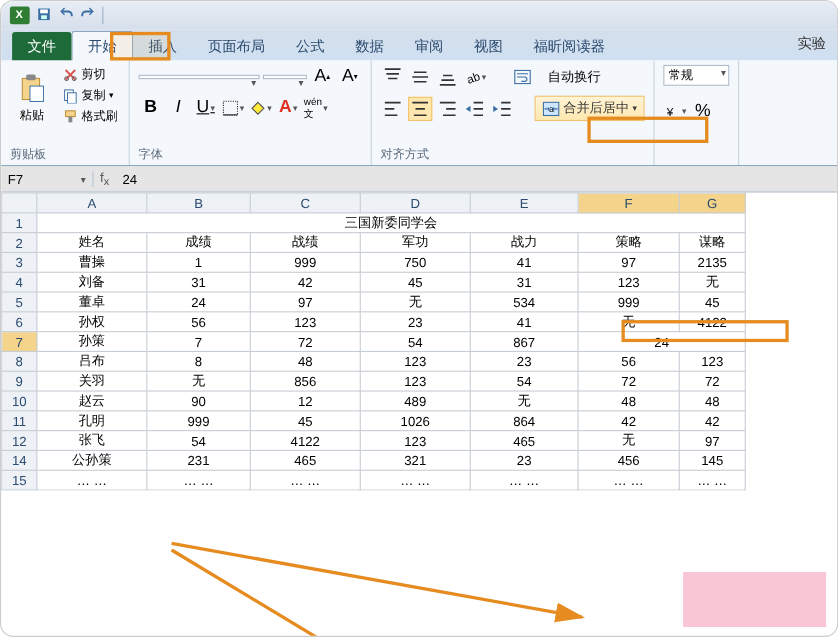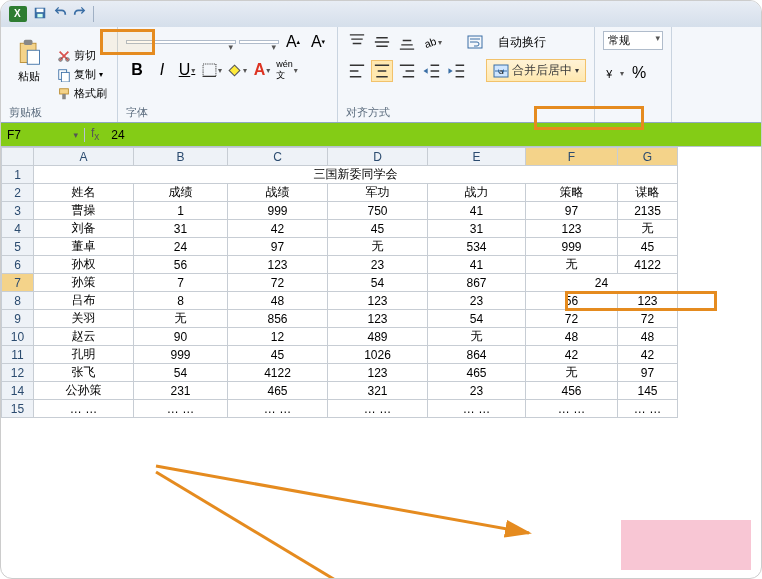--- a/index.html
+++ b/index.html
@@ -14,31 +14,31 @@
 .tab { padding:4px 14px; cursor:pointer; color:#2b4b6f; }
 .tab.file { background:#1e6b3a; color:#fff; border-radius:3px 3px 0 0; }
 .tab.active { background:#f4f7fb; border:1px solid #8fa8c2; border-bottom:none; border-radius:3px 3px 0 0; }
 .exp { position:absolute; right:10px; top:4px; font-size:13px; color:#333; }
 .ribbon { height:96px; background:#f4f7fb; border-bottom:1px solid #8fa8c2; display:flex; position:relative; }
 .grp { border-right:1px solid #c9d4e0; padding:4px 8px 2px; display:flex; flex-direction:column; }
 .grp-body { flex:1; display:flex; gap:6px; align-items:flex-start; }
 .grp-label { text-align:left; font-size:11px; color:#5a6b7d; padding-top:2px; }
 .btn-lg { width:40px; height:60px; display:flex; flex-direction:column; align-items:center; justify-content:center; font-size:11px; gap:3px; }
 .btn-lg svg { width:28px; height:28px; }
-.btn-stack { display:flex; flex-direction:column; gap:2px; font-size:11px;margin-top:16px; }
+.btn-stack { display:flex; flex-direction:column; gap:2px; font-size:11px; }
 .btn-sm { display:flex; align-items:center; gap:3px; padding:1px 2px; }
 .btn-sm svg, .ico svg { width:14px; height:14px; }
 .row { display:flex; gap:3px; align-items:center; }
 .sel { border:1px solid #b0bccb; background:#fff; font-size:11px; padding:1px 14px 1px 4px; position:relative; }
 .sel::after { content:"▾"; position:absolute; right:2px; font-size:9px; color:#555; }
 .iconbtn { width:22px; height:22px; display:flex; align-items:center; justify-content:center; border:1px solid transparent; }
 .iconbtn.dd::after { content:"▾"; font-size:8px; margin-left:1px; color:#555; }
 .merge { display:flex; align-items:center; gap:3px; border:1px solid #f2c26b; background:linear-gradient(#fff3d6,#ffe8b0); padding:2px 6px; font-size:12px; color:#3a3a3a; }
 .wrap { display:flex; align-items:center; gap:15px; padding:2px 6px; font-size:12px; }
-.namebox { height:24px; display:flex; align-items:center; border-bottom:1px solid #b7c3d2; background:#84cc16; font-size:12px; }
+.namebox { height:24px; display:flex; align-items:center; border-bottom:1px solid #b7c3d2; background:#e5e5e5; font-size:12px; }
 .nb-cell { width:84px; padding:0 6px; border-right:1px solid #b7c3d2; display:flex; justify-content:space-between; align-items:center; }
 .nb-cell::after { content:"▾"; font-size:9px; color:#555; }
 .fx { padding:0 6px; color:#555; }
 .fbar { flex:1; padding:0 6px; }
 .grid { overflow:hidden; }
 .grid table { border-collapse:collapse; font-size:12px; }
 .grid th, .grid td { border:1px solid #c7cdd4; text-align:center; height:18px; }
 .grid .rh { width:32px; background:#eef2f7; color:#2b4b6f; font-weight:normal; }
 .grid .ch { background:#eef2f7; color:#2b4b6f; font-weight:normal; }
 .grid .corner { background:#eef2f7; width:32px; }
@@ -64,20 +64,32 @@
         </svg></span>
   <span><svg viewBox="0 0 16 16">
           <path d="M10 4a5 5 0 015 5v1h-2v-1a3 3 0 00-3-3H5l2 2-1 1-4-4 4-4 1 1-2 2z" fill="#3a6ea5"></path>
         </svg></span>
   <span><svg viewBox="0 0 16 16">
           <path d="M6 4a5 5 0 00-5 5v1h2v-1a3 3 0 013-3h5l-2 2 1 1 4-4-4-4-1 1 2 2z" fill="#3a6ea5"></path>
         </svg></span>
   <span class="sep"></span>
 </div>
 
+<div class="ribbon-tabs">
+  <div class="tab file">文件</div>
+  <div class="tab active">开始</div>
+  <div class="tab">插入</div>
+  <div class="tab">页面布局</div>
+  <div class="tab">公式</div>
+  <div class="tab">数据</div>
+  <div class="tab">审阅</div>
+  <div class="tab">视图</div>
+  <div class="tab">福昕阅读器</div>
+  <div class="exp">实验</div>
+</div>
 
 <div class="ribbon">
 
   <div class="grp">
     <div class="grp-body">
       <div class="btn-lg">
         <svg viewBox="0 0 32 32">
               <rect x="6" y="6" width="18" height="22" fill="#f4d38a" stroke="#b88a2e"></rect>
               <rect x="10" y="2" width="10" height="6" rx="2" fill="#888"></rect>
               <rect x="14" y="14" width="14" height="16" fill="#fff" stroke="#3a6ea5"></rect>

